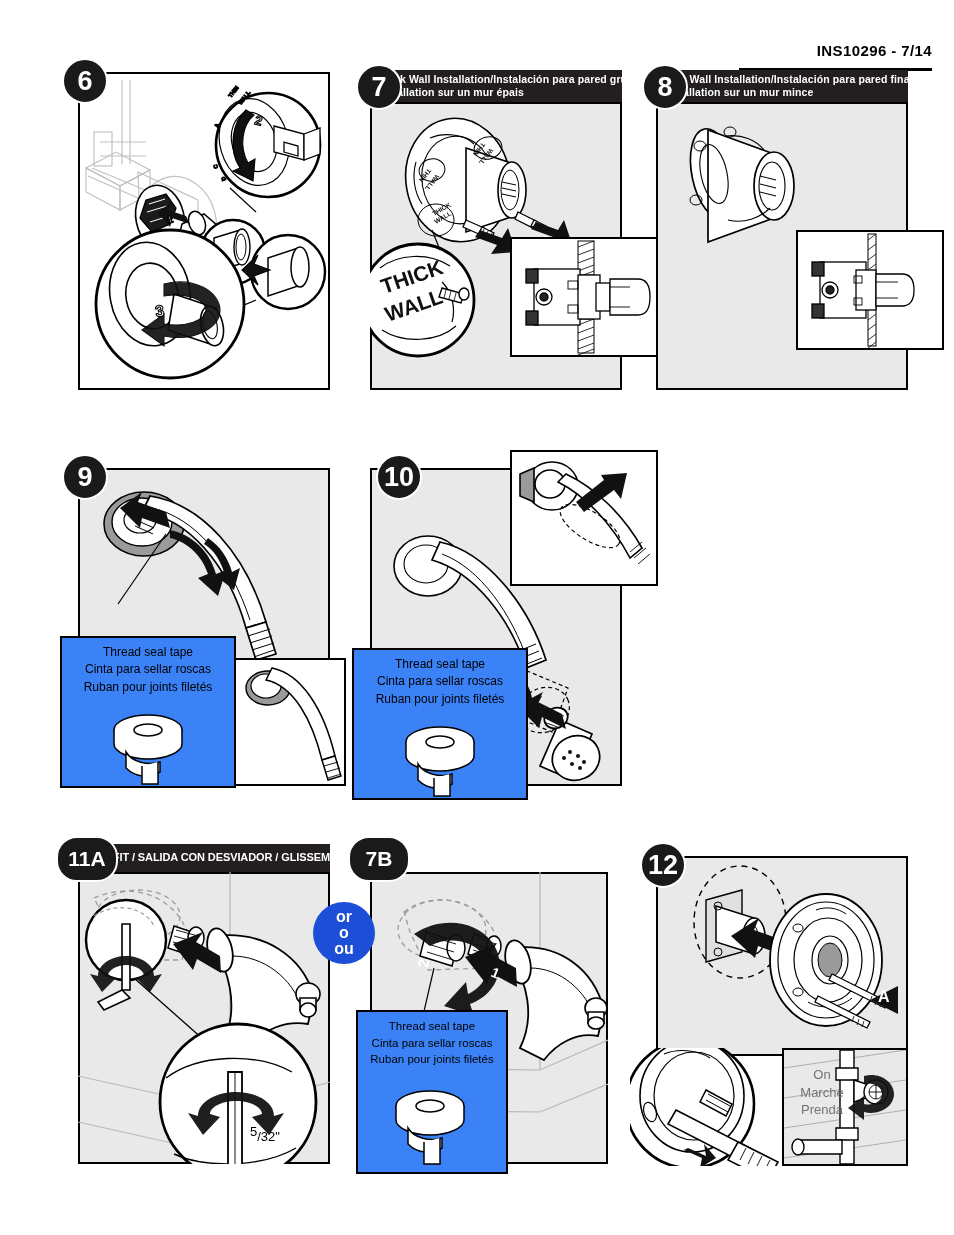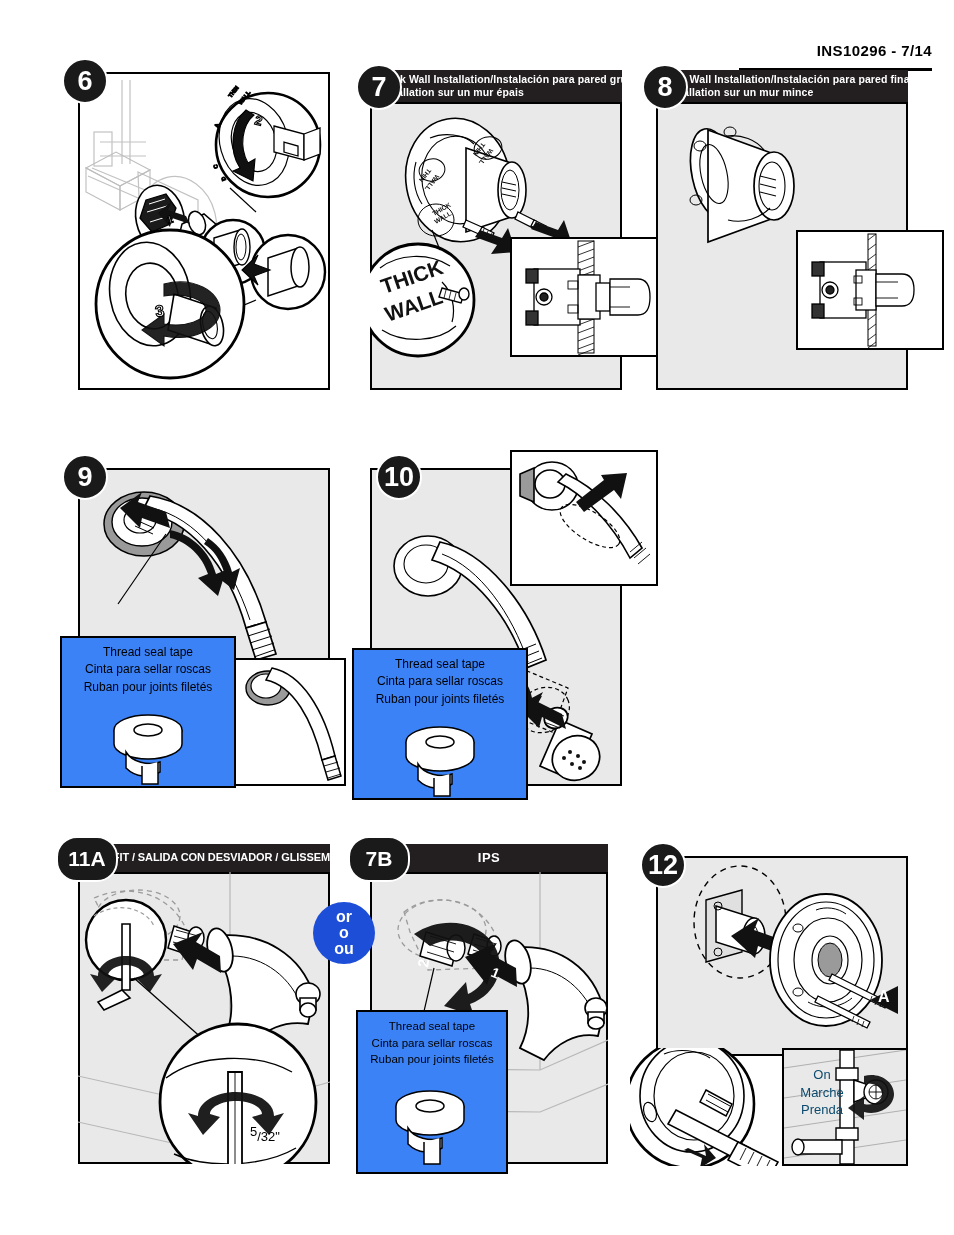--- a/index.html
+++ b/index.html
@@ -64,21 +64,21 @@
   .or-bubble{
     position:absolute;width:62px;height:62px;border-radius:50%;
     background:#1d4ed8;color:#fff;z-index:45;
     display:flex;flex-direction:column;align-items:center;justify-content:center;
     font-weight:bold;font-size:16px;line-height:1.02;
   }
 
   
   .onlabel{
     position:absolute;z-index:28;font-size:13px;font-weight:normal;
-    line-height:1.35;text-align:center;color:#0c4a6e;
+    line-height:1.35;text-align:center;color:#737373;
   }
   .onlabel span{display:block;}
 
   
   .hexsize{
     position:absolute;z-index:28;font-size:13px;font-weight:normal;
   }
   .hexsize .num{font-size:13px;vertical-align:super;}
   .hexsize .den{font-size:13px;}
 
@@ -717,23 +717,20 @@
         <g fill="#fff" stroke="#000" stroke-width="1.5">
           <ellipse cx="46" cy="20" rx="34" ry="15"></ellipse>
           <path d="M12 20 l0 14 c0 8 16 15 34 15 c18 0 34 -7 34 -15 l0 -14"></path>
           <ellipse cx="46" cy="20" rx="14" ry="6"></ellipse>
           <path d="M24 42 c6 10 22 14 34 10 l0 10 c-10 6 -24 6 -34 -4 z"></path>
           <path d="M40 56 l0 22 l16 0 l0 -26"></path>
         </g>
       </svg>
     </div>
 
-    <div class="title-bar center" style="left:0px;top:-28px;width:238px;height:28px;">
-      <span class="ln">IPS</span>
-    </div>
     <div class="step-badge badge-wide" style="left:-22px;top:-36px;">7B</div>
   </div>
 
   <div class="or-bubble" style="left:313px;top:902px;">
     <span>or</span>
     <span>o</span>
     <span>ou</span>
   </div>
 
   <div class="panel" style="left:656px;top:856px;width:252px;height:200px;">

